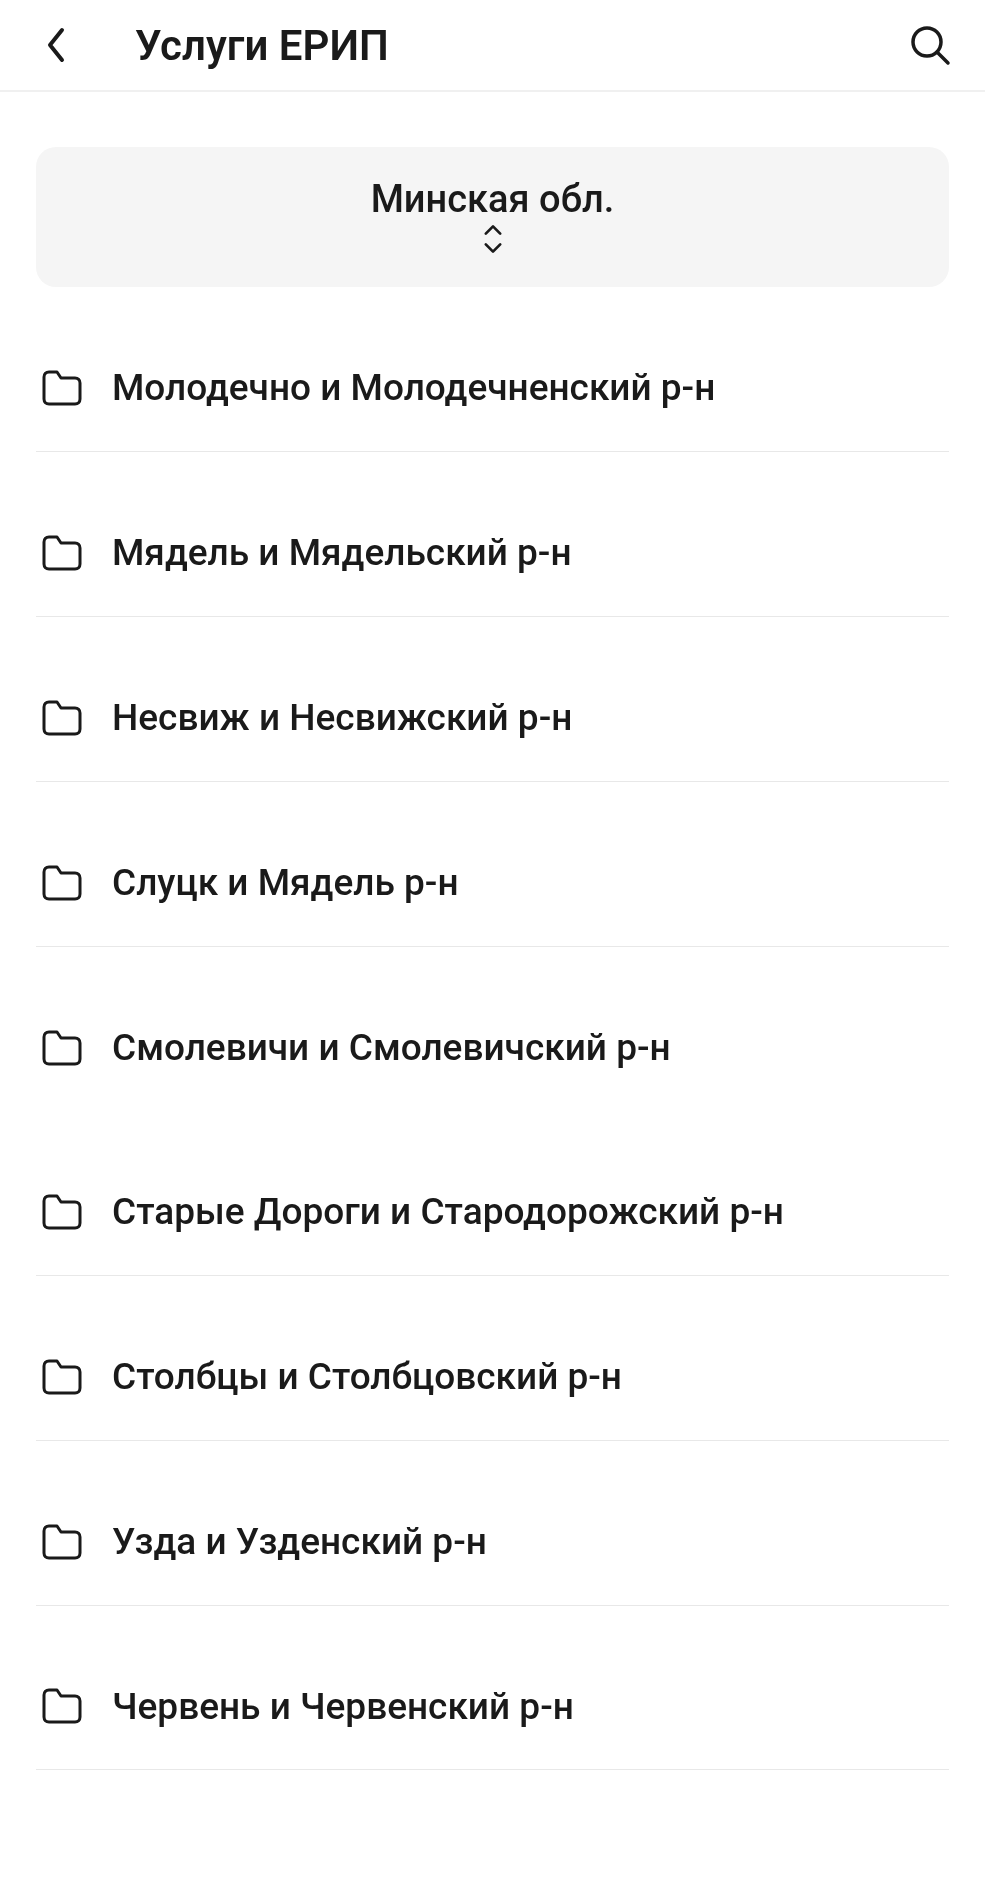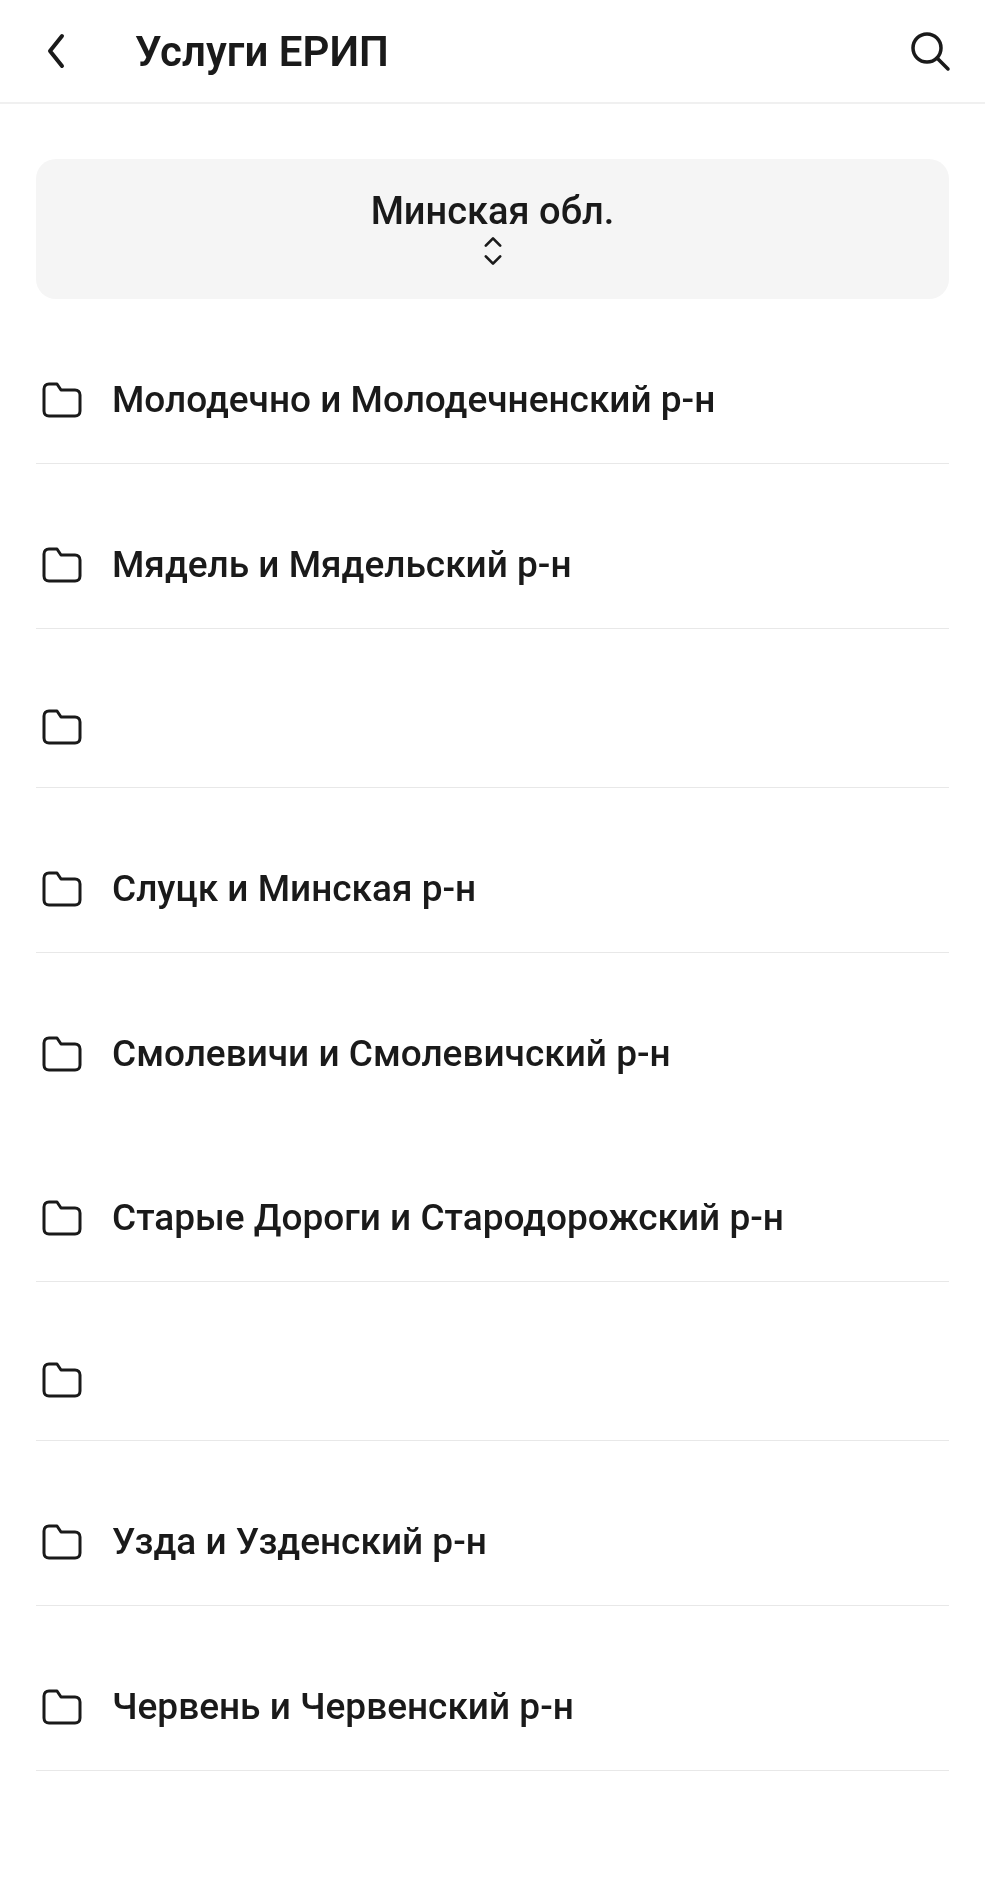--- a/index.html
+++ b/index.html
@@ -11,21 +11,21 @@
       font-family: -apple-system, BlinkMacSystemFont, 'Segoe UI', Roboto, Helvetica, Arial, sans-serif;
       background: #ffffff;
       width: 985px;
       height: 1898px;
       overflow: hidden;
     }
     .header {
       display: flex;
       align-items: center;
       padding: 20px 30px;
-      height: 104px;
+      height: 92px;
       border-bottom: 2px solid #f0f0f0;
       justify-content: center;
     }
     .back-btn {
       width: 50px;
       height: 50px;
       display: flex;
       align-items: center;
       justify-content: center;
       cursor: pointer;
@@ -157,28 +157,29 @@
           </svg>
         </div>
         <span class="list-item-label">Мядель и Мядельский р-н</span>
       </div>
       <div class="list-item">
         <div class="folder-icon">
           <svg width="44" height="38" viewBox="0 0 44 38" fill="none">
             <path d="M4 8 C4 5 6 3 9 3 L17 3 L21 9 L35 9 C38 9 40 11 40 14 L40 30 C40 33 38 35 35 35 L9 35 C6 35 4 33 4 30 Z" stroke="#1a1a1a" stroke-width="3" stroke-linejoin="round"></path>
           </svg>
         </div>
-      </div>
-      <div class="list-item">
-        <div class="folder-icon">
-          <svg width="44" height="38" viewBox="0 0 44 38" fill="none">
-            <path d="M4 8 C4 5 6 3 9 3 L17 3 L21 9 L35 9 C38 9 40 11 40 14 L40 30 C40 33 38 35 35 35 L9 35 C6 35 4 33 4 30 Z" stroke="#1a1a1a" stroke-width="3" stroke-linejoin="round"></path>
-          </svg>
-        </div>
-        <span class="list-item-label">Слуцк и Минская р-н</span>
+        <span class="list-item-label">Несвиж и Несвижский р-н</span>
+      </div>
+      <div class="list-item">
+        <div class="folder-icon">
+          <svg width="44" height="38" viewBox="0 0 44 38" fill="none">
+            <path d="M4 8 C4 5 6 3 9 3 L17 3 L21 9 L35 9 C38 9 40 11 40 14 L40 30 C40 33 38 35 35 35 L9 35 C6 35 4 33 4 30 Z" stroke="#1a1a1a" stroke-width="3" stroke-linejoin="round"></path>
+          </svg>
+        </div>
+        <span class="list-item-label">Слуцк и Мядель р-н</span>
       </div>
       <div class="list-item no-border">
         <div class="folder-icon">
           <svg width="44" height="38" viewBox="0 0 44 38" fill="none">
             <path d="M4 8 C4 5 6 3 9 3 L17 3 L21 9 L35 9 C38 9 40 11 40 14 L40 30 C40 33 38 35 35 35 L9 35 C6 35 4 33 4 30 Z" stroke="#1a1a1a" stroke-width="3" stroke-linejoin="round"></path>
           </svg>
         </div>
         <span class="list-item-label">Смолевичи и Смолевичский р-н</span>
       </div>
       <div class="list-item">
@@ -188,20 +189,21 @@
           </svg>
         </div>
         <span class="list-item-label">Старые Дороги и Стародорожский р-н</span>
       </div>
       <div class="list-item">
         <div class="folder-icon">
           <svg width="44" height="38" viewBox="0 0 44 38" fill="none">
             <path d="M4 8 C4 5 6 3 9 3 L17 3 L21 9 L35 9 C38 9 40 11 40 14 L40 30 C40 33 38 35 35 35 L9 35 C6 35 4 33 4 30 Z" stroke="#1a1a1a" stroke-width="3" stroke-linejoin="round"></path>
           </svg>
         </div>
+        <span class="list-item-label">Столбцы и Столбцовский р-н</span>
       </div>
       <div class="list-item">
         <div class="folder-icon">
           <svg width="44" height="38" viewBox="0 0 44 38" fill="none">
             <path d="M4 8 C4 5 6 3 9 3 L17 3 L21 9 L35 9 C38 9 40 11 40 14 L40 30 C40 33 38 35 35 35 L9 35 C6 35 4 33 4 30 Z" stroke="#1a1a1a" stroke-width="3" stroke-linejoin="round"></path>
           </svg>
         </div>
         <span class="list-item-label">Узда и Узденский р-н</span>
       </div>
       <div class="list-item">

